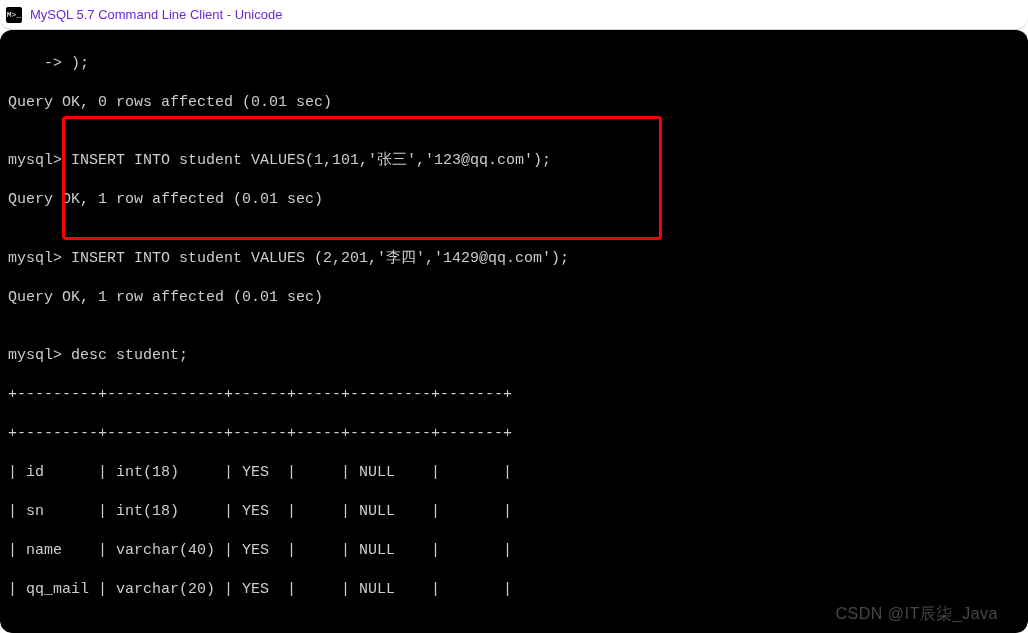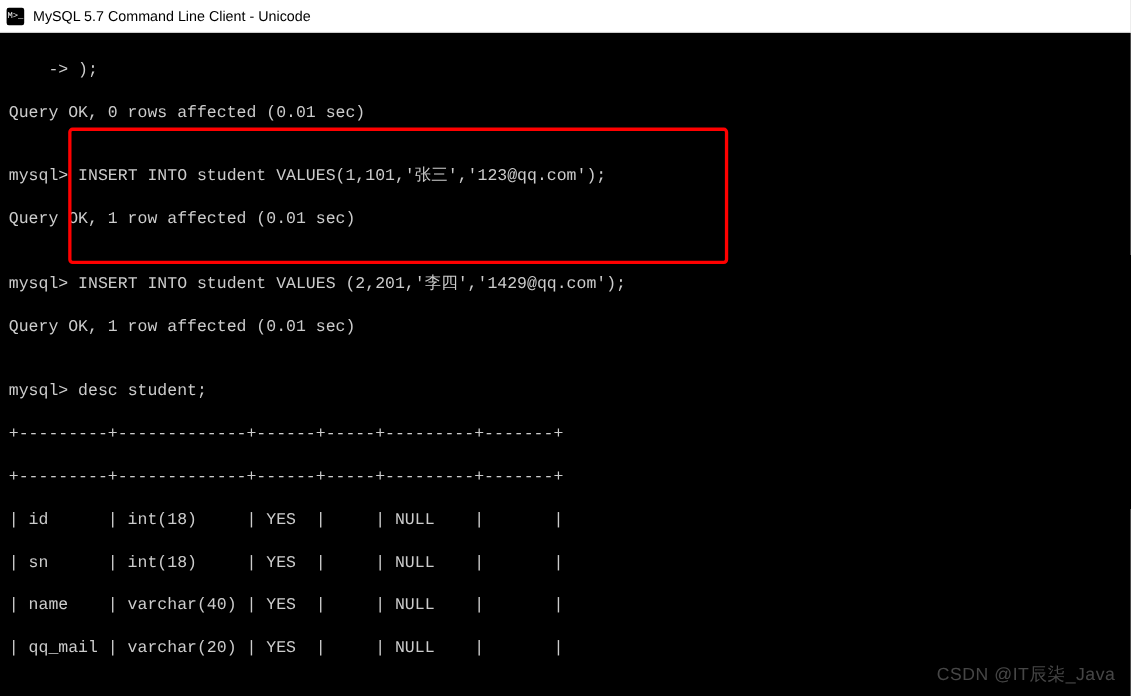--- a/index.html
+++ b/index.html
@@ -1,15 +1,15 @@
 <!DOCTYPE html>
 <html><head>
   <meta charset="utf-8">
   <style>
-    * { margin: 0; padding: 0; box-sizing: border-box; }
+    * { margin: 0; padding: 0; box-sizing: border-box; border-radius: 12px; }
     body {
       font-family: "Consolas", "Courier New", monospace;
       background: #fff;
       width: 1028px;
       height: 633px;
       overflow: hidden;
       position: relative;
     }
     .titlebar {
       background: #fff;
@@ -27,21 +27,21 @@
       font-size: 8px;
       display: flex;
       align-items: center;
       justify-content: center;
       margin-right: 8px;
       border-radius: 2px;
     }
     .titlebar-text {
       font-family: "Segoe UI", sans-serif;
       font-size: 13px;
-      color: #000000;
+      color: #6d28d9;
     }
     .terminal {
       background: #000;
       color: #ccc;
       padding: 4px 8px;
       font-size: 15px;
       line-height: 1.3;
       height: calc(633px - 30px);
       white-space: pre;
       font-family: "NSimSun","SimSun","Courier New",monospace;
@@ -53,21 +53,21 @@
       border: 3px solid #ff0000;
       border-radius: 4px;
       pointer-events: none;
       left: 62px;
       top: 86px;
       width: 600px;
       height: 124px;
     }
     .watermark {
       position: absolute;
-      right: 14px;
+      right: 30px;
       bottom: 8px;
       color: rgba(200,200,200,0.35);
       font-family: "Segoe UI", sans-serif;
       font-size: 16px;
       pointer-events: none;
       letter-spacing: 0.5px;
     }
   </style>
 </head>
 <body>

